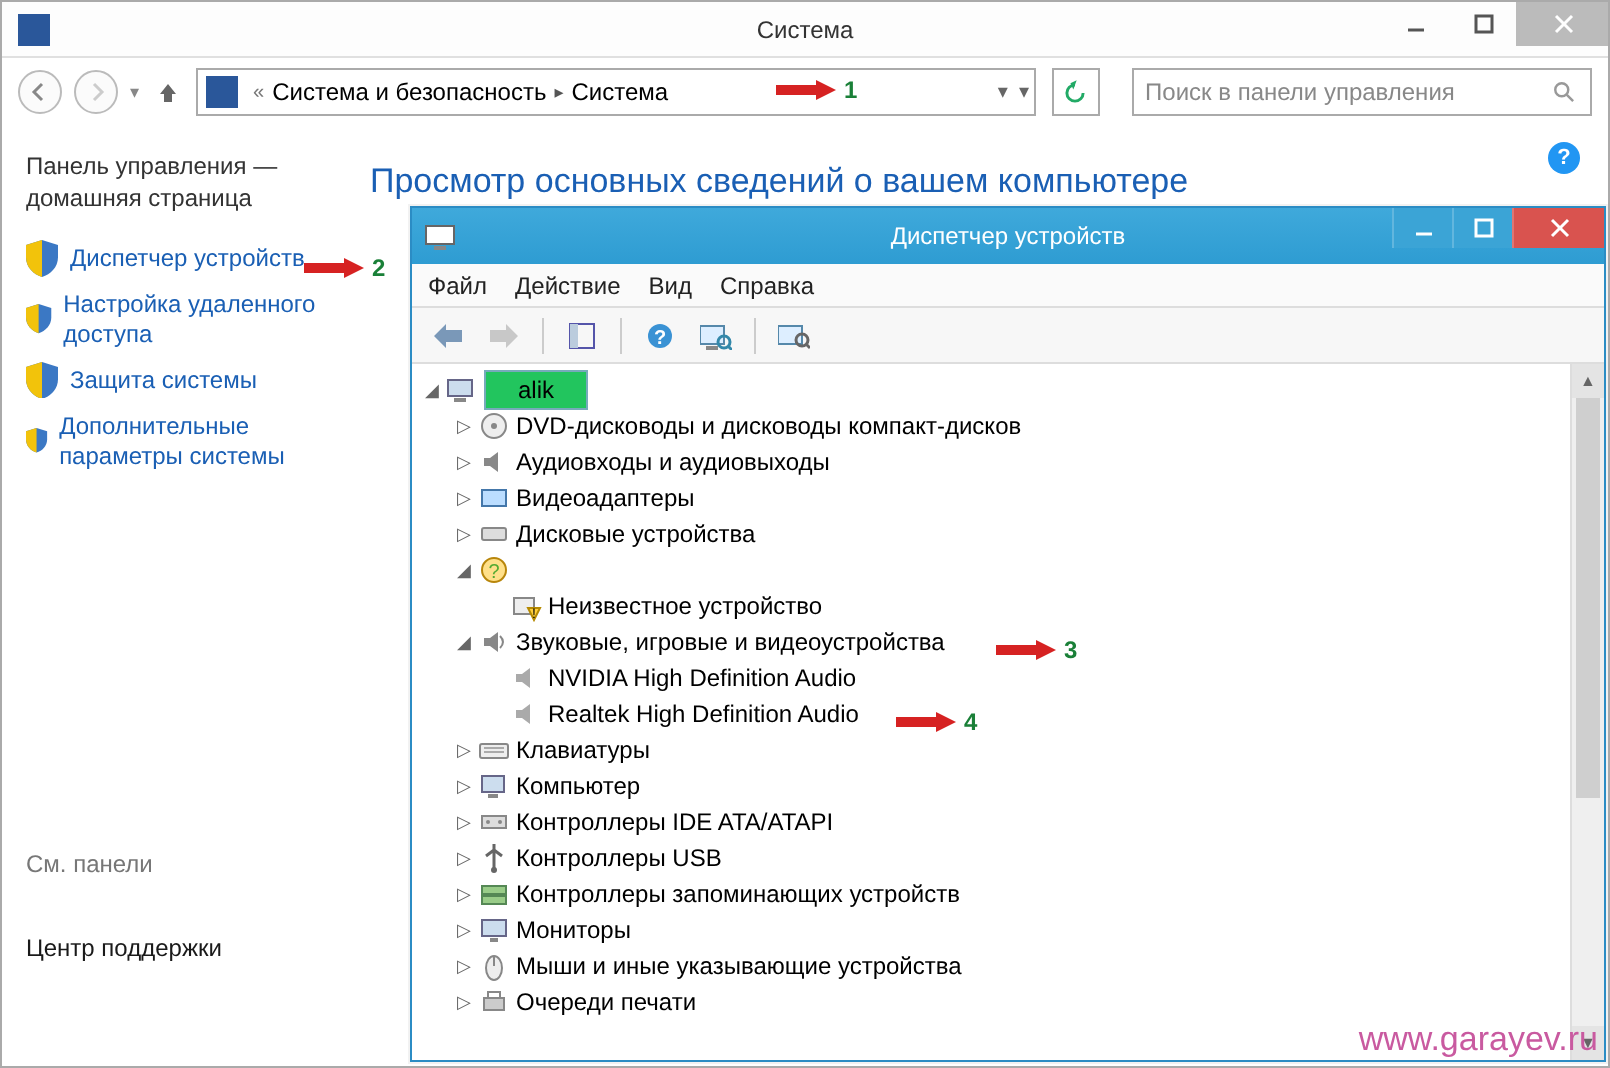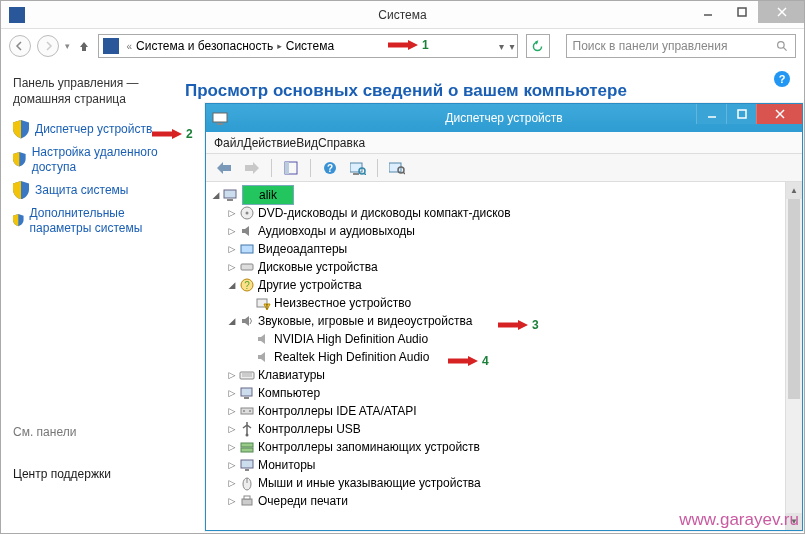--- a/index.html
+++ b/index.html
@@ -28,34 +28,34 @@
 
   .sys-body { position:absolute; top:62px; left:0; right:0; bottom:0; display:flex; }
   .sidebar { width:174px; padding:12px 6px 12px 12px; font-size:12px; }
   .sb-head { color:#333; margin-bottom:14px; line-height:1.35; }
   .sb-link { display:flex; align-items:center; gap:6px; color:#1a5fb4; margin:8px 0; line-height:1.2; cursor:pointer; }
   .sb-ic { width:16px; height:16px; display:flex; align-items:center; justify-content:center; }
   .sb-see { color:#777; margin-top:190px; margin-bottom:8px; }
   .sb-plain { color:#1a1a1a; margin:28px 0; }
 
   .main-area { flex:1; padding:18px 10px; }
-  .main-head { color:#1a5fb4; font-size:17px; font-weight:700; }
+  .main-head { color:#1a5fb4; font-size:17px; font-weight:400; }
 
   .help-icon { position:absolute; right:14px; top:70px; width:16px; height:16px; background:#2196f3; border-radius:50%; color:#fff; display:flex; align-items:center; justify-content:center; font-size:11px; font-weight:bold; }
 
   
   .dm-win { position:absolute; top:103px; left:205px; width:598px; height:428px; border:1px solid #2b8cc4; background:#fff; box-shadow:0 0 0 1px rgba(0,0,0,.05); }
   .dm-title { height:28px; background:linear-gradient(#3fa9db,#2e9cd2); display:flex; align-items:center; position:relative; }
   .dm-title .dm-ic { width:16px; height:16px; margin-left:6px; }
   .dm-title-txt { position:absolute; left:50%; transform:translateX(-50%); color:#fff; font-size:12px; }
   .dm-caps { position:absolute; right:0; top:0; display:flex; }
   .dm-cap { width:30px; height:20px; background:#3ba4d6; display:flex; align-items:center; justify-content:center; color:#fff; border-left:1px solid rgba(255,255,255,.2); }
   .dm-cap.red { background:#d9534f; width:46px; }
 
-  .dm-menu { height:22px; border-bottom:1px solid #ddd; display:flex; align-items:center; padding:0 8px; font-size:12px; color:#222; background:#fafafa; }
+  .dm-menu { height:22px; border-bottom:1px solid #ddd; display:flex; align-items:center; gap:14px; padding:0 8px; font-size:12px; color:#222; background:#fafafa; }
   .dm-menu span { cursor:default; }
 
   .dm-tool { height:28px; border-bottom:1px solid #ddd; display:flex; align-items:center; gap:4px; padding:0 6px; background:#f7f7f7; }
   .tbtn { width:24px; height:22px; display:flex; align-items:center; justify-content:center; color:#555; border:1px solid transparent; }
   .tbar-sep { width:1px; height:18px; background:#ccc; margin:0 3px; }
 
   .dm-body { position:absolute; top:78px; left:0; right:0; bottom:0; display:flex; }
   .tree { flex:1; overflow:auto; padding:4px 2px 4px 4px; font-size:12px; line-height:18px; }
   .node { display:flex; align-items:center; height:18px; white-space:nowrap; }
   .tw { width:12px; text-align:center; color:#666; font-size:9px; cursor:pointer; }
@@ -330,21 +330,20 @@
         </div>
 
       <div class="node ind1">
           <span class="tw">◢</span>
           <span class="nic">
             <svg viewBox="0 0 16 16">
               <circle cx="8" cy="8" r="6" fill="#ffe08a" stroke="#b8860b"></circle>
               <text x="8" y="12" text-anchor="middle" font-size="10" fill="#5a3">?</text>
             </svg>
           </span>
-          <span>Другие устройства</span>
         </div>
       <div class="node ind2">
           <span class="tw"></span>
           <span class="nic">
             <svg viewBox="0 0 16 16">
               <rect x="2" y="4" width="10" height="8" fill="#eee" stroke="#888"></rect>
               <path d="M9 9 L15 9 L12 15 Z" fill="#ffcf3b" stroke="#b58900"></path>
               <text x="12" y="14" text-anchor="middle" font-size="7">!</text>
             </svg>
           </span>

